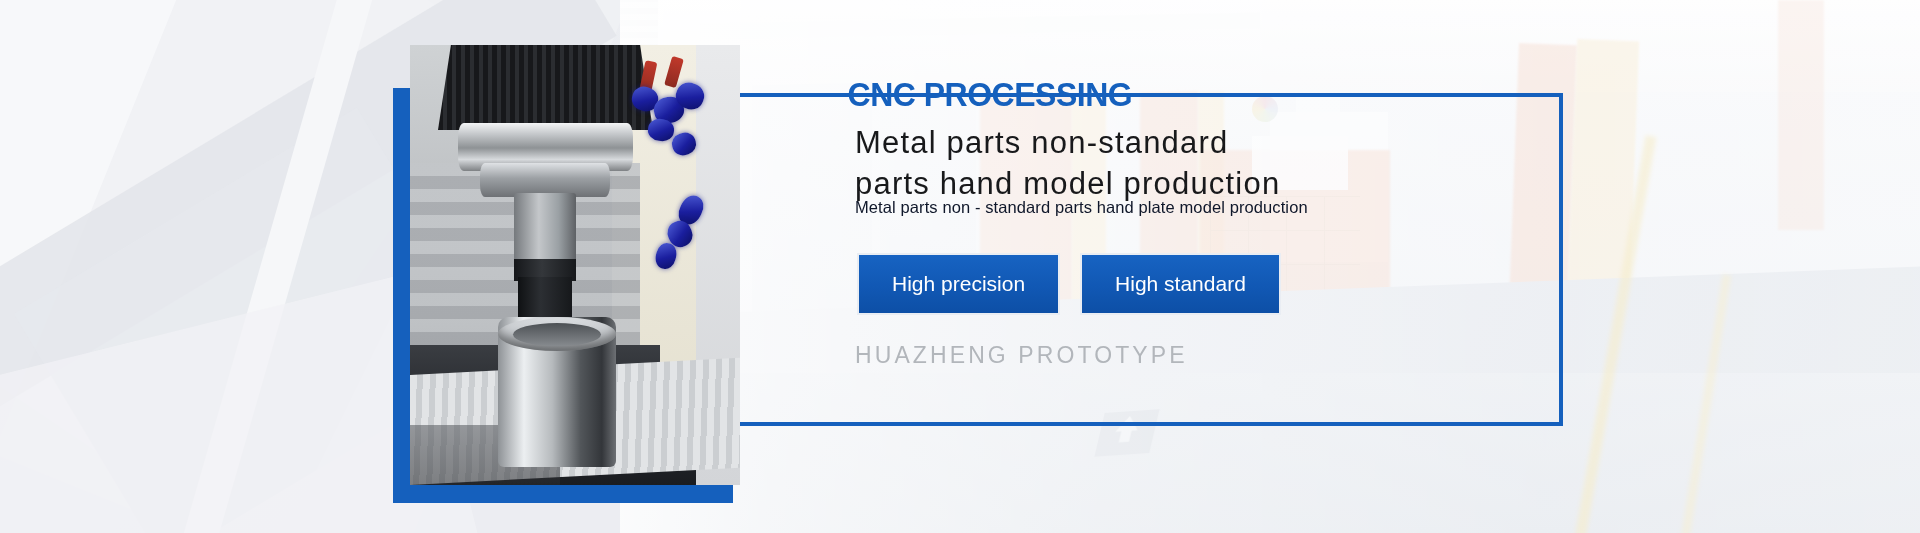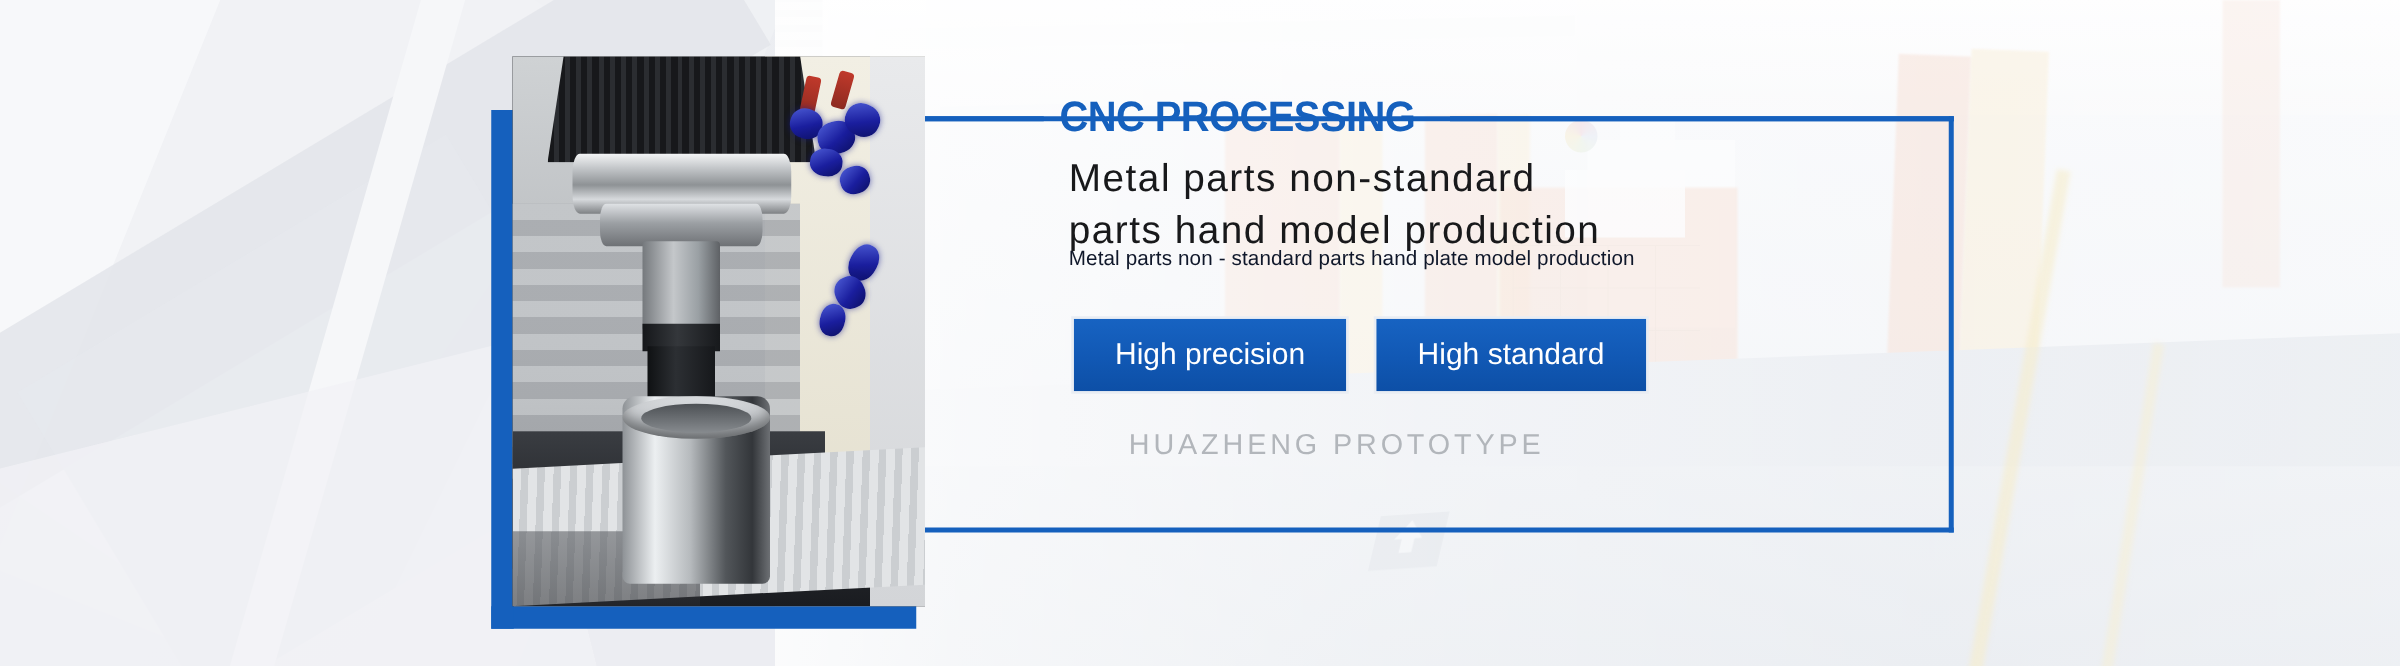--- a/index.html
+++ b/index.html
@@ -268,30 +268,30 @@
 
   .tags {
     position:absolute; left:2px; top:253px;
     display:flex; gap:20px;
   }
   .tag {
     height:62px; padding:0 33px;
     display:flex; align-items:center; justify-content:center;
     background:linear-gradient(180deg,#1763c2 0%,#1158b4 55%,#0d4fa6 100%);
     border:2px solid #e9edf3;
-    color:#ffffff; font-size:24px; font-weight:400;
+    color:#ffffff; font-size:21px; font-weight:400;
     white-space:nowrap;
   }
 
   .footline {
     position:absolute; left:0; top:342px;
     display:flex; align-items:baseline; gap:13px; white-space:nowrap;
   }
   .brand {
-    font-size:23px; color:#b2b6bb; letter-spacing:3.1px;margin-left:48px;
+    font-size:23px; color:#b2b6bb; letter-spacing:3.1px;
   }
   .partner {
     font-size:17px; color:#5e6368; font-weight:bold; letter-spacing:.1px;
   }
 </style>
 </head>
 <body>
 
 <div class="banner">
 

